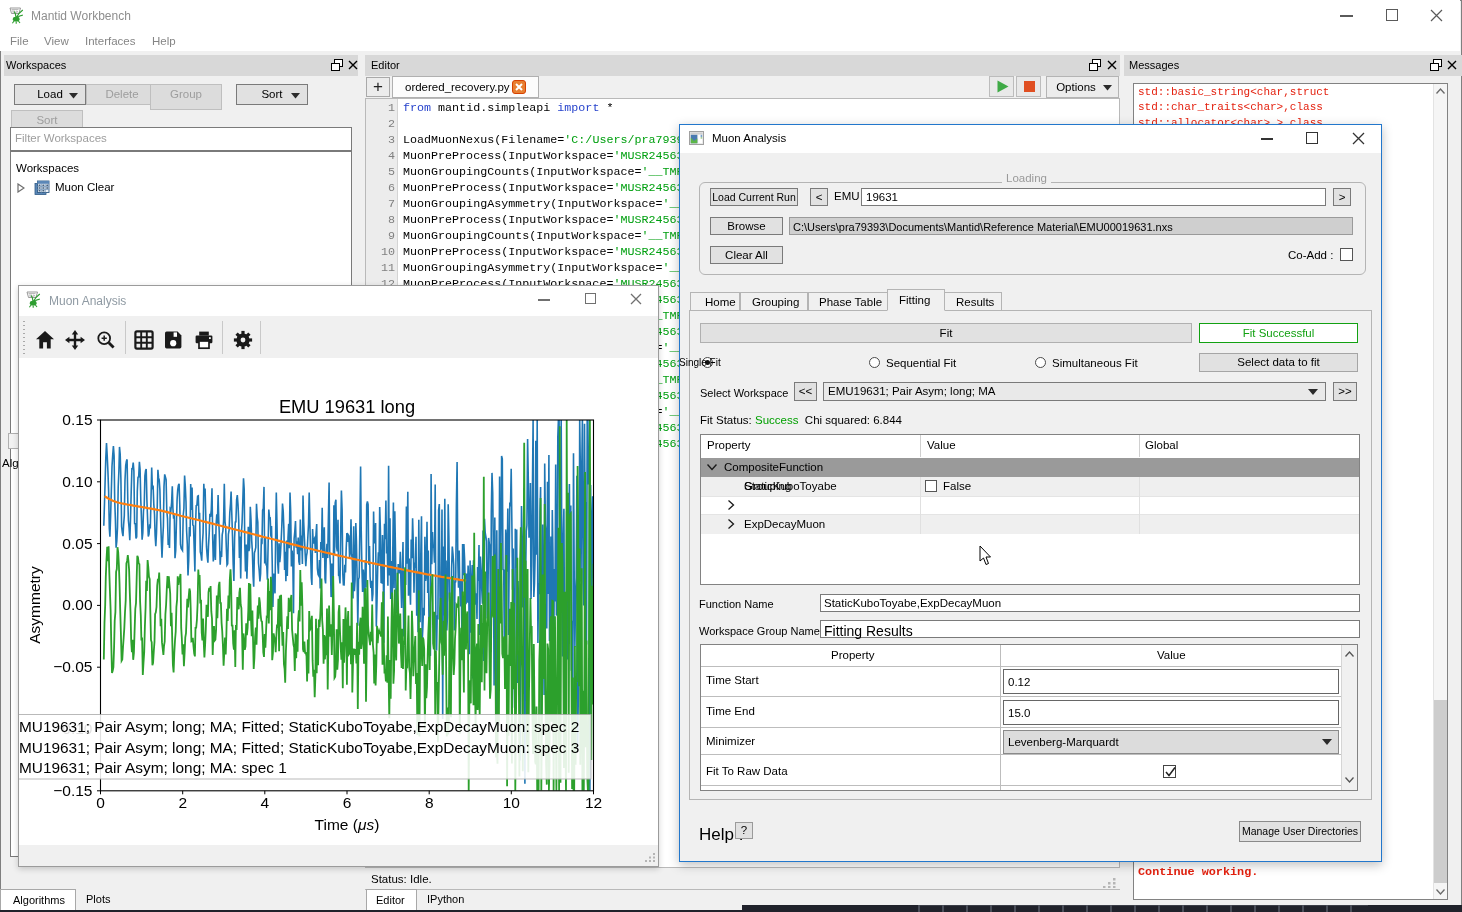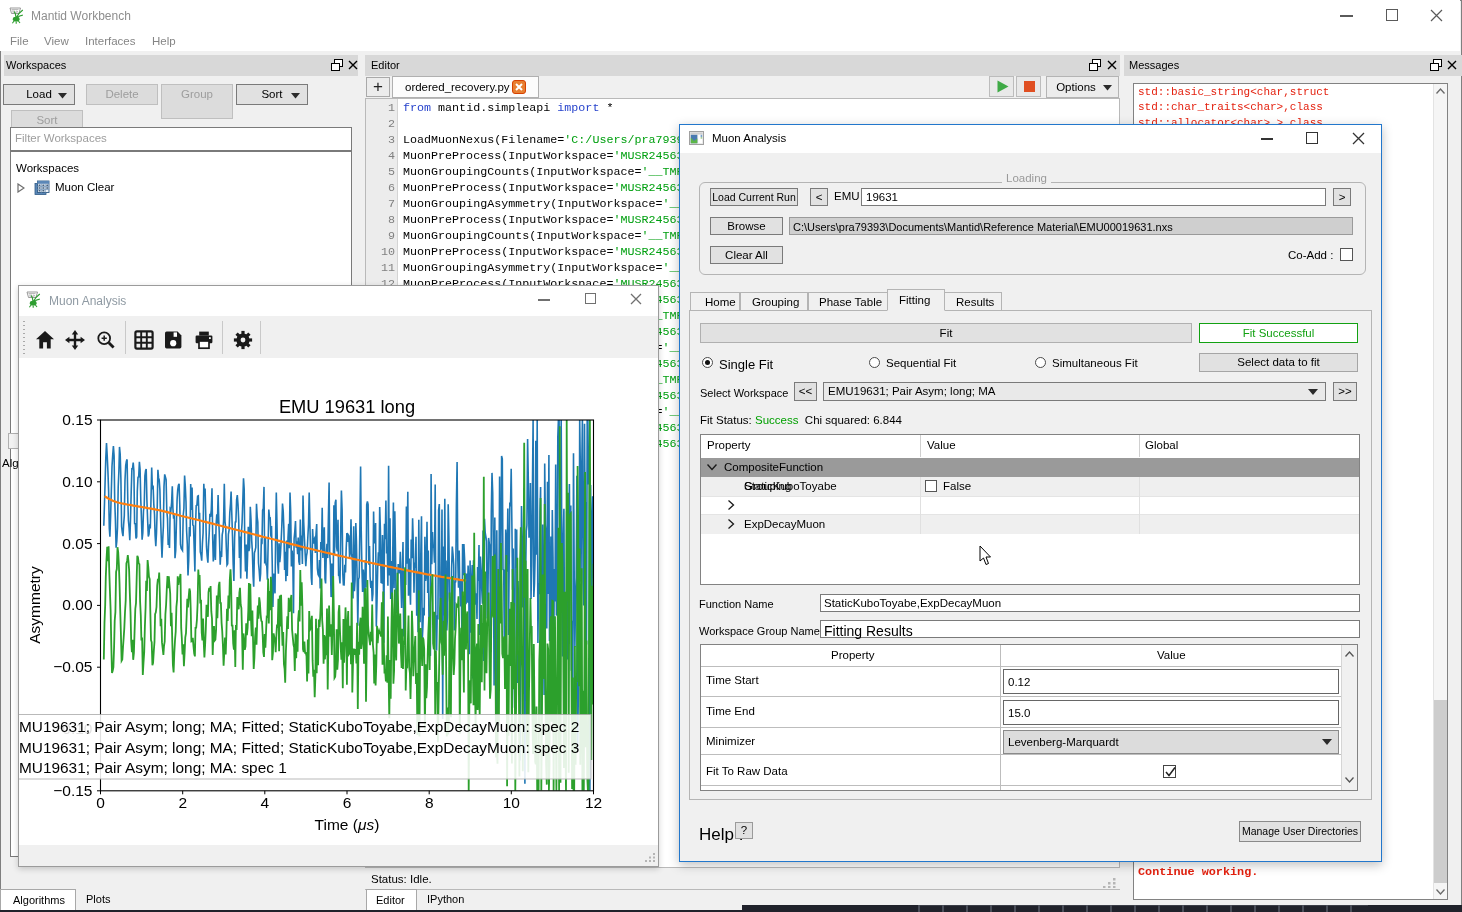--- a/index.html
+++ b/index.html
@@ -38,25 +38,25 @@
 
 <div class="abs hdr" style="left:4px;top:55px;width:354px;height:21px"></div>
 <div class="abs" style="left:6px;top:59px;font-size:11px">Workspaces</div>
 <svg class="abs flo" style="left:331px;top:59px" viewBox="0 0 12 12">
     <rect x="3.5" y="0.5" width="8" height="7" fill="#fff" stroke="#000"></rect>
     <rect x="0.5" y="4.5" width="8" height="7" fill="#fff" stroke="#000"></rect>
   </svg>
 <svg class="abs flo" style="left:347px;top:59px" viewBox="0 0 12 12">
     <path d="M2 2 L10 10 M10 2 L2 10" stroke="#000" stroke-width="1.4"></path>
   </svg>
-<div class="abs btn2" style="left:3px;top:84px;width:72px;height:21px;line-height:19px">Load<svg width="9" height="6" viewBox="0 0 9 6" style="position:absolute;right:7px;top:8px">
+<div class="abs btn2" style="left:14px;top:84px;width:72px;height:21px;line-height:19px">Load<svg width="9" height="6" viewBox="0 0 9 6" style="position:absolute;right:7px;top:8px">
       <path d="M0 0 L9 0 L4.5 5.5 Z" fill="#2b2b2b"></path>
     </svg></div>
 <div class="abs btn dis" style="left:86px;top:84px;width:72px;height:21px;line-height:19px">Delete</div>
-<div class="abs btn dis" style="left:161px;top:84px;width:72px;height:35px;line-height:19px">Group</div>
+<div class="abs btn dis" style="left:150px;top:84px;width:72px;height:26px;line-height:19px">Group</div>
 <div class="abs btn2" style="left:236px;top:84px;width:72px;height:21px;line-height:19px">Sort<svg width="9" height="6" viewBox="0 0 9 6" style="position:absolute;right:7px;top:8px">
       <path d="M0 0 L9 0 L4.5 5.5 Z" fill="#2b2b2b"></path>
     </svg></div>
 <div class="abs btn dis" style="left:11px;top:110px;width:72px;height:21px;line-height:19px">Sort</div>
 <div class="abs" style="left:10px;top:127px;width:342px;height:24px;background:#fff;border:1px solid #7a7a7a"></div>
 <div class="abs" style="left:15px;top:132px;font-size:11.5px;color:#9d9d9d">Filter Workspaces</div>
 <div class="abs" style="left:10px;top:151px;width:342px;height:706px;background:#fff;border:1px solid #7a7a7a"></div>
 <div class="abs" style="left:16px;top:162px;font-size:11.5px">Workspaces</div>
 <svg class="abs" style="left:17px;top:183px" width="8" height="10" viewBox="0 0 8 10">
     <path d="M1 1 L7 5 L1 9 Z" fill="none" stroke="#6e6e6e" stroke-width="1.2"></path>
@@ -396,21 +396,21 @@
 <div class="abs" style="left:819px;top:296px;font-size:11.5px">Phase Table</div>
 <div class="abs" style="left:944px;top:292px;width:58px;height:19px;background:#f0f0f0;border:1px solid #b4b4b4"></div>
 <div class="abs" style="left:956px;top:296px;font-size:11.5px">Results</div>
 <div class="abs" style="left:887px;top:289px;width:58px;height:22px;background:#f0f0f0;border:1px solid #b4b4b4;border-bottom:1px solid #f0f0f0"></div>
 <div class="abs" style="left:899px;top:294px;font-size:11.5px">Fitting</div>
 
 <div class="abs btn" style="left:700px;top:323px;width:492px;height:20px;line-height:18px;border-color:#b0b0b0">Fit</div>
 <div class="abs" style="left:1199px;top:323px;width:159px;height:20px;background:#fff;border:1px solid #12a112;color:#12a112;text-align:center;line-height:18px;font-size:11.5px">Fit Successful</div>
 <div class="abs" style="left:702px;top:357px;width:11px;height:11px;border:1px solid #4a4a4a;border-radius:50%;background:#fff"></div>
 <div class="abs" style="left:705px;top:360px;width:5px;height:5px;border-radius:50%;background:#111"></div>
-<div class="abs" style="left:719px;top:357px;font-size:13px">Single Fit</div>
+<div class="abs" style="left:679px;top:357px;font-size:10px">Single Fit</div>
 <div class="abs" style="left:869px;top:357px;width:11px;height:11px;border:1px solid #4a4a4a;border-radius:50%;background:#fff"></div>
 <div class="abs" style="left:886px;top:357px;font-size:11.5px">Sequential Fit</div>
 <div class="abs" style="left:1035px;top:357px;width:11px;height:11px;border:1px solid #4a4a4a;border-radius:50%;background:#fff"></div>
 <div class="abs" style="left:1052px;top:357px;font-size:11.5px">Simultaneous Fit</div>
 <div class="abs btn" style="left:1199px;top:353px;width:159px;height:19px;line-height:17px;border-color:#a5a5a5">Select data to fit</div>
 <div class="abs" style="left:700px;top:387px;font-size:11px">Select Workspace</div>
 <div class="abs btn2" style="left:794px;top:382px;width:23px;height:19px;line-height:17px">&lt;&lt;</div>
 <div class="abs" style="left:823px;top:382px;width:503px;height:19px;background:#e9e9e9;border:1px solid #7a7a7a"></div>
 <div class="abs" style="left:828px;top:385px;font-size:11.5px">EMU19631; Pair Asym; long; MA</div>
 <svg class="abs" style="left:1308px;top:389px" width="10" height="6" viewBox="0 0 10 6">

